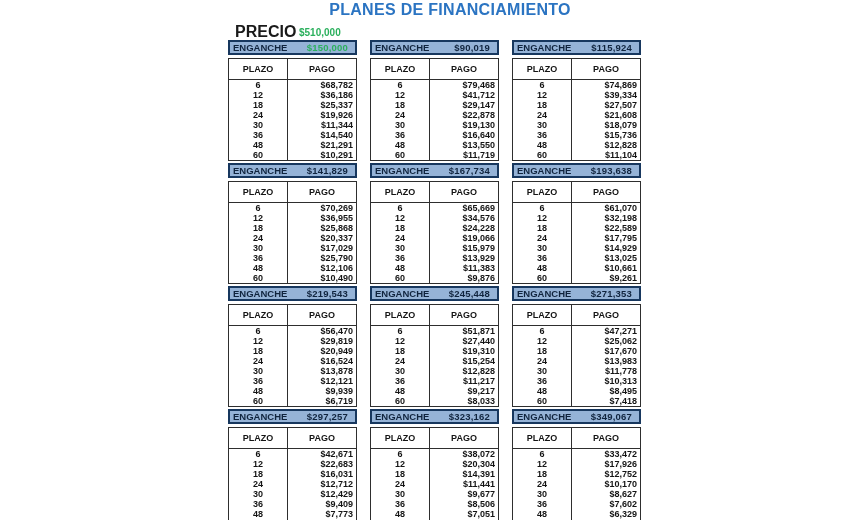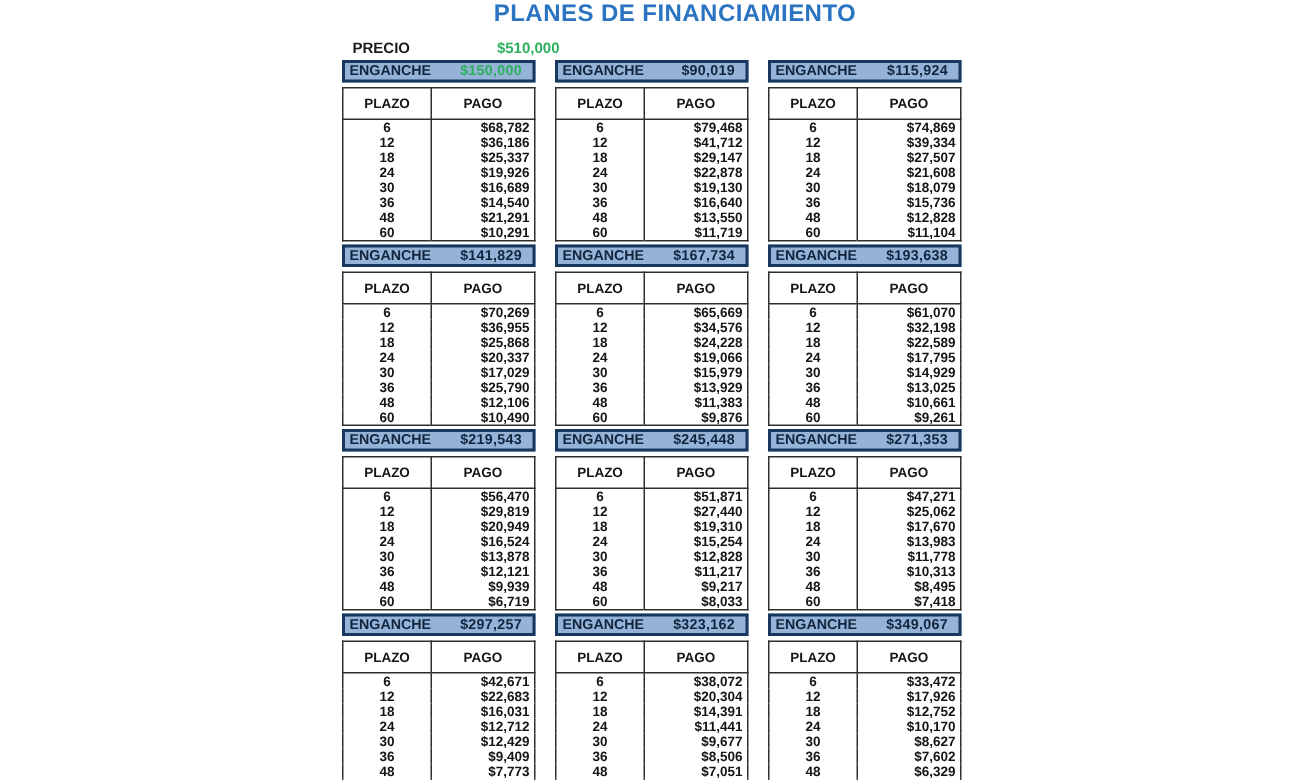--- a/index.html
+++ b/index.html
@@ -11,22 +11,22 @@
   .sheet { position:absolute; left:228px; top:0; width:414px; height:520px; }
 
   .title {
     position:absolute; top:1px; left:15px; width:100%;
     text-align:center; font-size:16px; font-weight:800;
     color:#2B74C2; letter-spacing:0.3px; white-space:nowrap;
   }
 
   .info { position:absolute; top:25px; left:7px; }
   .info-row { display:flex; height:14px; align-items:center; }
-  .info-label { width:64px; font-size:10px; font-weight:700; color:#1a1a1a; }
-  .info-value { width:74px; text-align:right; font-size:10px; font-weight:700; color:#2BB05D; }
+  .info-label { width:64px; font-size:16px; font-weight:700; color:#1a1a1a; }
+  .info-value { width:74px; text-align:left; font-size:10px; font-weight:700; color:#2BB05D; }
 
   .grid {
     position:absolute; top:40px; left:0;
     display:grid; grid-template-columns:repeat(3, 129px);
     column-gap:13px; row-gap:2px;
   }
   .plan { width:129px; }
   .enganche {
     box-sizing:border-box; height:15px; background:#95B3D7;
     border:2px solid #17375E;
@@ -96,21 +96,21 @@
             <tr>
               <td class="plazo">18</td>
               <td class="pago">$25,337</td>
             </tr>
             <tr>
               <td class="plazo">24</td>
               <td class="pago">$19,926</td>
             </tr>
             <tr>
               <td class="plazo">30</td>
-              <td class="pago">$16,689</td>
+              <td class="pago">$11,344</td>
             </tr>
             <tr>
               <td class="plazo">36</td>
               <td class="pago">$14,540</td>
             </tr>
             <tr>
               <td class="plazo">48</td>
               <td class="pago">$21,291</td>
             </tr>
             <tr>

